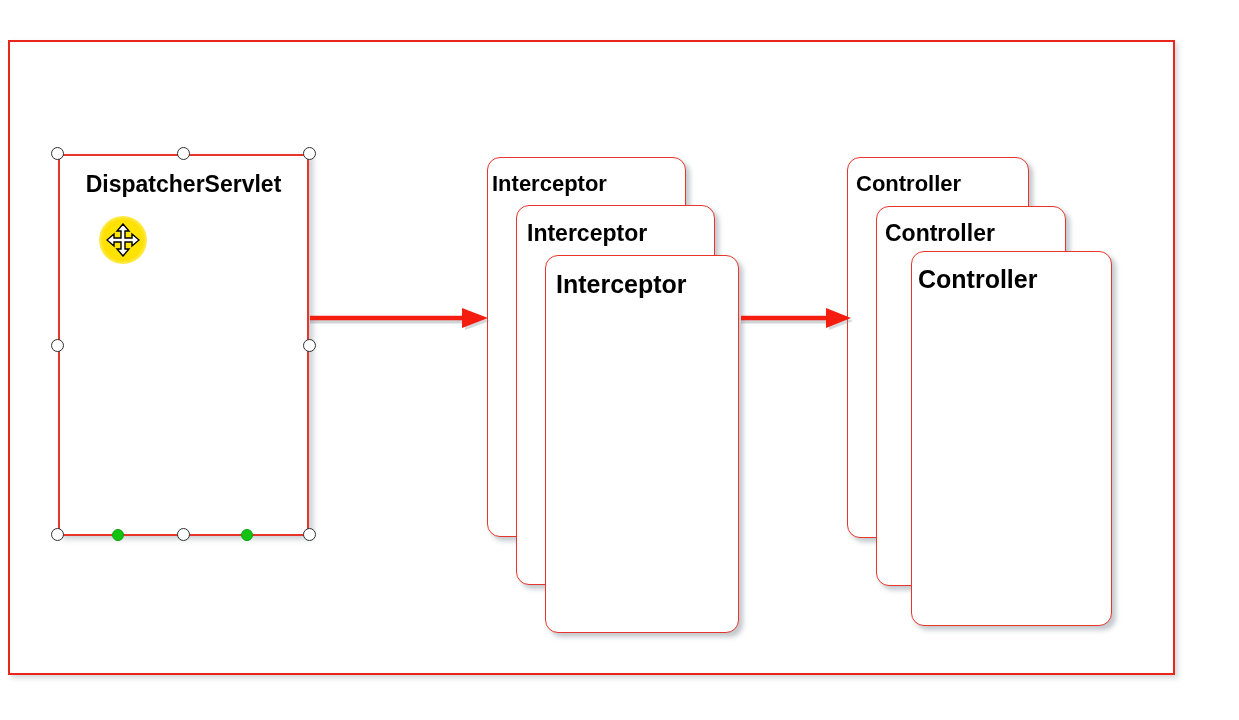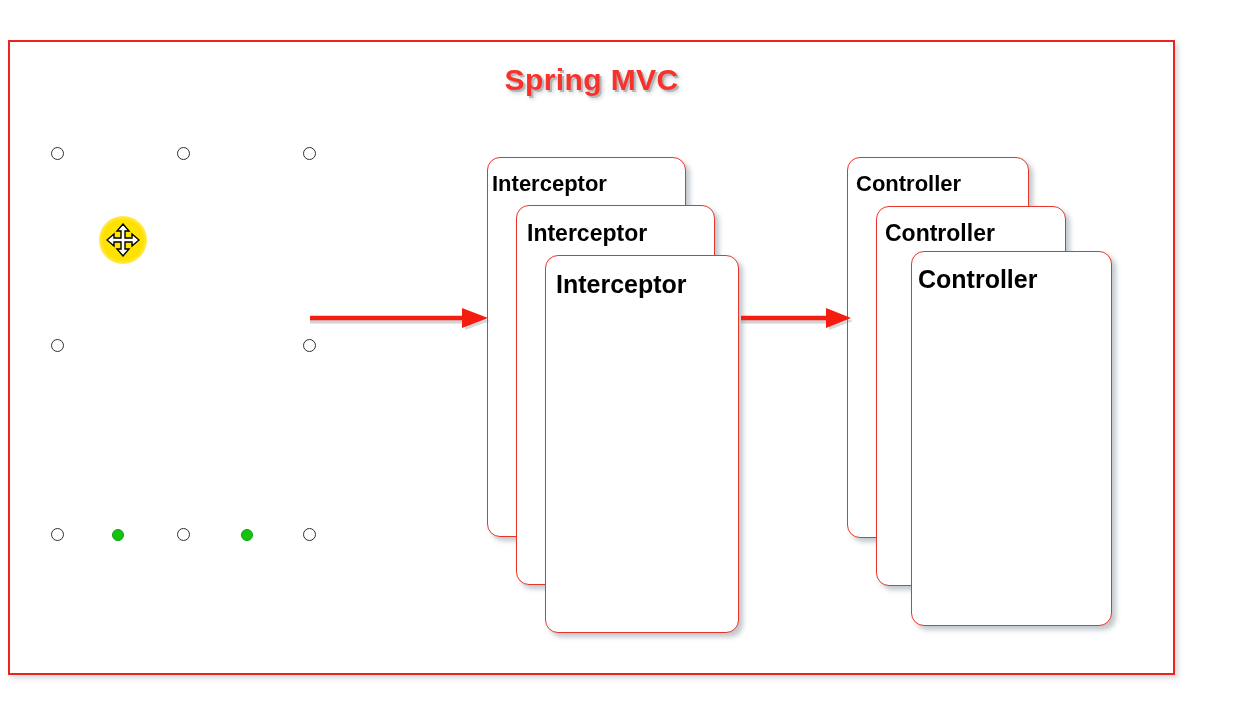--- a/index.html
+++ b/index.html
@@ -167,21 +167,20 @@
   .arrow-1 { left: 310px; top: 300px; }
   .arrow-2 { left: 741px; top: 300px; }
 </style>
 </head>
 <body>
 
 <div id="canvas">
 
   <div class="outer-frame"></div>
 
-  <div class="diagram-title">Spring MVC</div>
 
   <div class="card icep-back">
     <div class="card-label">Interceptor</div>
   </div>
   <div class="card icep-mid">
     <div class="card-label">Interceptor</div>
   </div>
   <div class="card icep-front">
     <div class="card-label">Interceptor</div>
   </div>
@@ -207,20 +206,23 @@
 
   <svg class="arrow-svg arrow-2" width="112" height="36">
     <g transform="translate(0,18)">
       <line x1="0" y1="3" x2="95" y2="3" stroke="rgba(120,130,138,0.35)" stroke-width="5"></line>
       <polygon points="88,-6 112,3 88,12" fill="rgba(120,130,138,0.30)"></polygon>
       <line x1="0" y1="0" x2="92" y2="0" stroke="#f51d10" stroke-width="4.5"></line>
       <polygon points="85,-10 110,0 85,10" fill="#f51d10"></polygon>
     </g>
   </svg>
 
+  <div class="selected-shape">
+    <div class="shape-label">DispatcherServlet</div>
+  </div>
 
   <div class="handle" style="left:51px;  top:147px;"></div>
   <div class="handle" style="left:177px; top:147px;"></div>
   <div class="handle" style="left:303px; top:147px;"></div>
 
   <div class="handle" style="left:51px;  top:339px;"></div>
   <div class="handle" style="left:303px; top:339px;"></div>
 
   <div class="handle" style="left:51px;  top:528px;"></div>
   <div class="handle" style="left:177px; top:528px;"></div>

